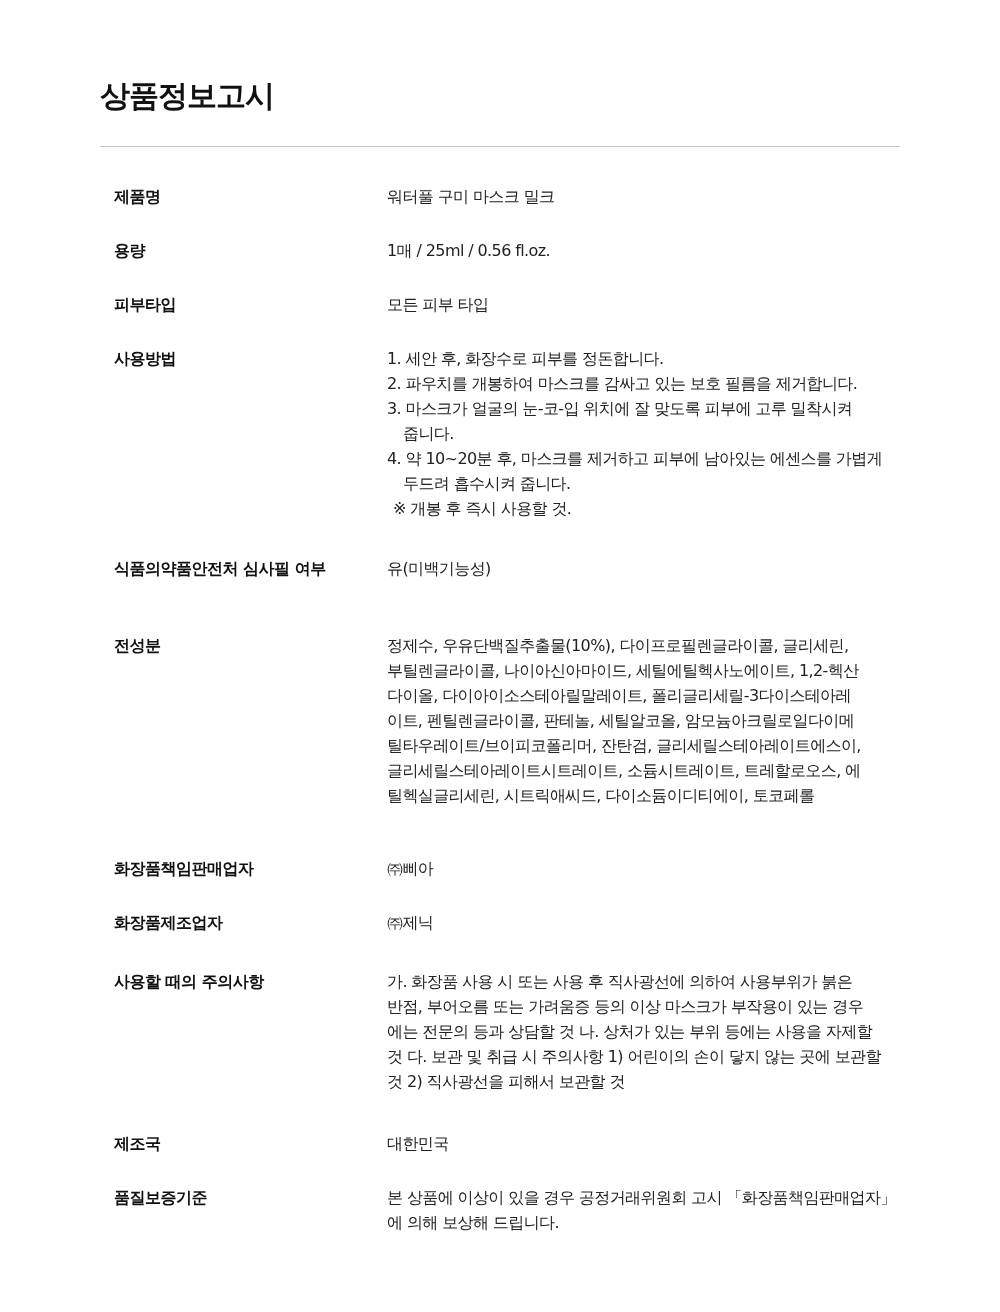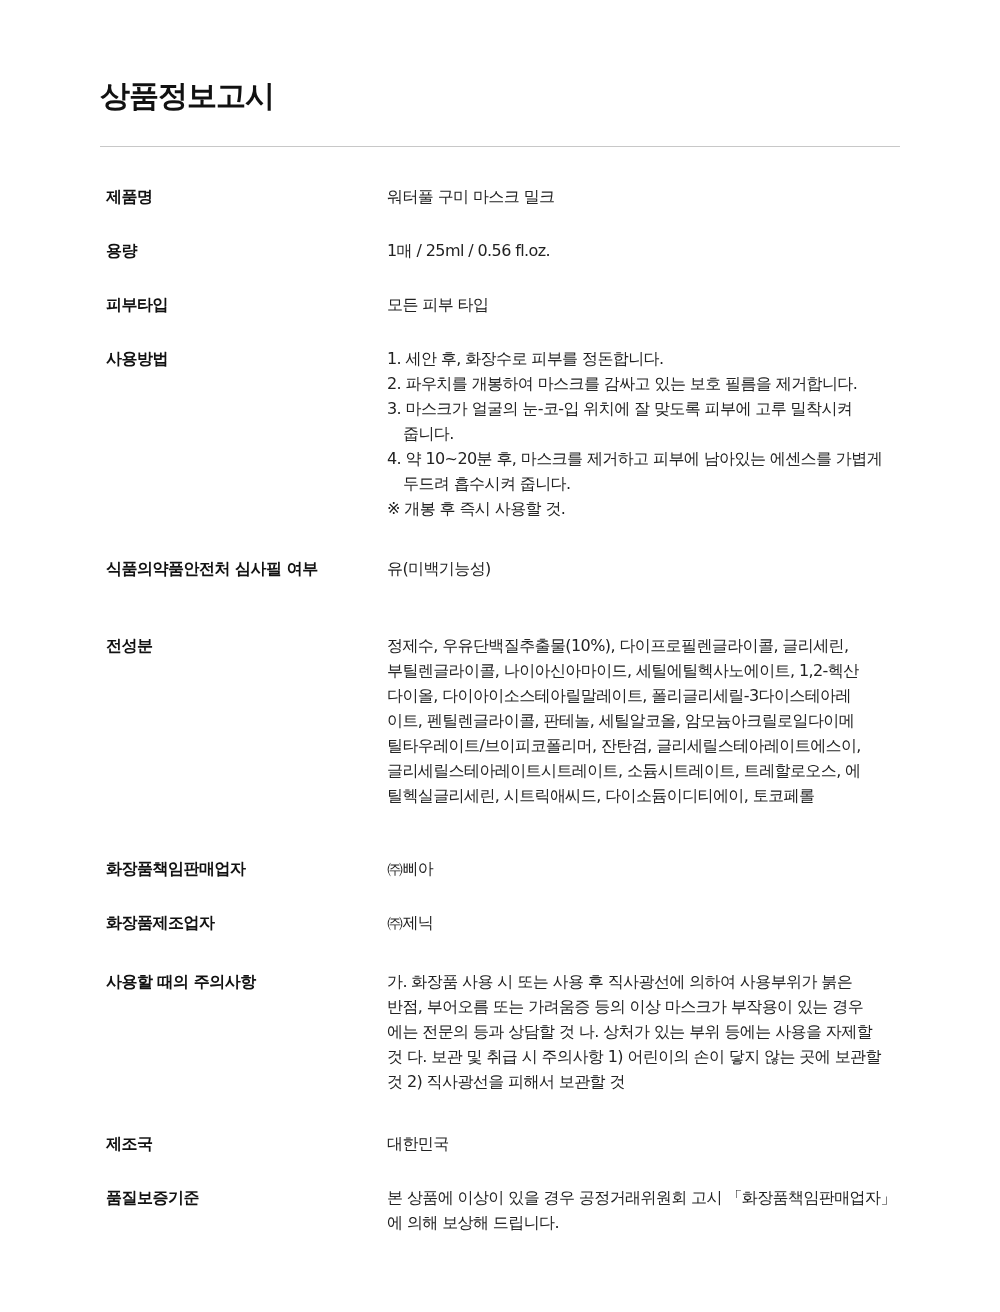--- a/index.html
+++ b/index.html
@@ -40,21 +40,21 @@
       height: 1px;
       background: #c8c8c8;
     }
     .row {
       position: absolute;
       left: 0;
       width: 800px;
     }
     .label {
       position: absolute;
-      left: 6px;
+      left: 14px;
       width: 270px;
       font-size: 16px;
       font-weight: bold;
       line-height: 25px;
       letter-spacing: -0.5px;
       color: #111111;
     }
     .value {
       position: absolute;
       left: 287px;
@@ -67,20 +67,21 @@
     .value .line {
       display: block;
       white-space: nowrap;
     }
     .value .line.indent {
       padding-left: 16px;
     }
     .value .note {
       display: block;
       white-space: nowrap;
+      margin-left: 6px;
     }
   </style>
 </head>
 <body>
 
 <div class="page">
   <h1 class="title">상품정보고시</h1>
   <div class="divider"></div>
 
   <div class="row" style="top:184px;">

